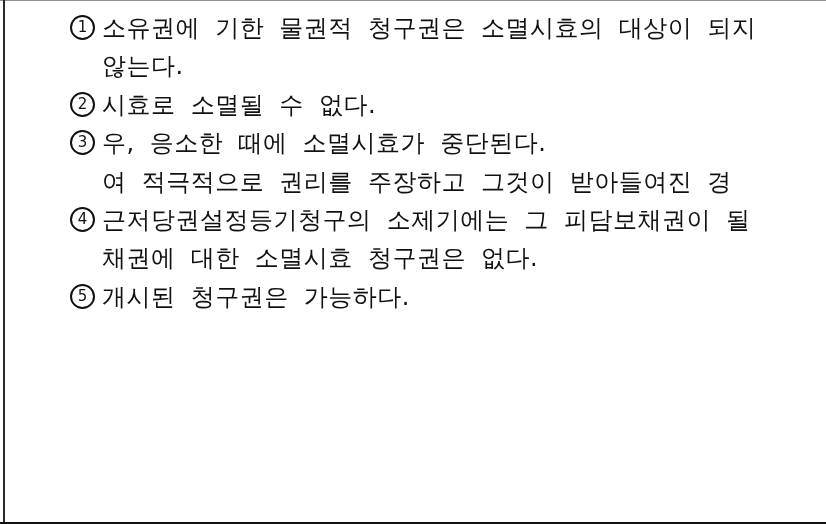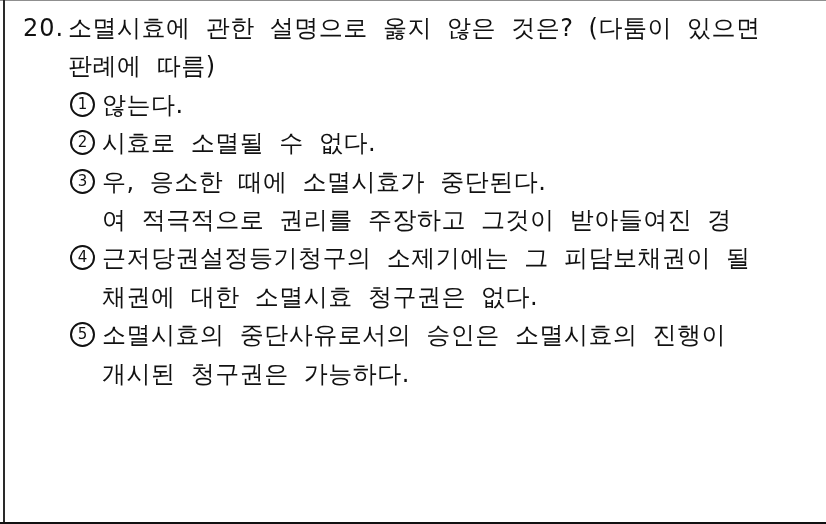--- a/index.html
+++ b/index.html
@@ -58,31 +58,27 @@
 </head>
 <body>
 
 <div class="page">
   <div class="rule-top"></div>
   <div class="rule-left"></div>
   <div class="rule-bottom"></div>
 
   <div class="content">
 
-    <div class="qhead">
-      <span class="qnum">20.</span>
-      <div>소멸시효에 관한 설명으로 옳지 않은 것은? (다툼이 있으면</div>
-      <div>판례에 따름)</div>
-    </div>
 
     <div class="option">
       <span class="marker">
           <span>1</span>
         </span>
       <div class="opt-lines">
+        <div>소유권에 기한 물권적 청구권은 소멸시효의 대상이 되지</div>
         <div>않는다.</div>
       </div>
     </div>
 
     <div class="option">
       <span class="marker">
           <span>2</span>
         </span>
       <div class="opt-lines">
         <div>시효로 소멸될 수 없다.</div>
@@ -107,19 +103,18 @@
         <div>근저당권설정등기청구의 소제기에는 그 피담보채권이 될</div>
         <div>채권에 대한 소멸시효 청구권은 없다.</div>
       </div>
     </div>
 
     <div class="option">
       <span class="marker">
           <span>5</span>
         </span>
       <div class="opt-lines">
-        <div>소멸시효의 중단사유로서의 승인은 소멸시효의 진행이</div>
         <div>개시된 청구권은 가능하다.</div>
       </div>
     </div>
 
   </div>
 </div>
 
 </body></html>

